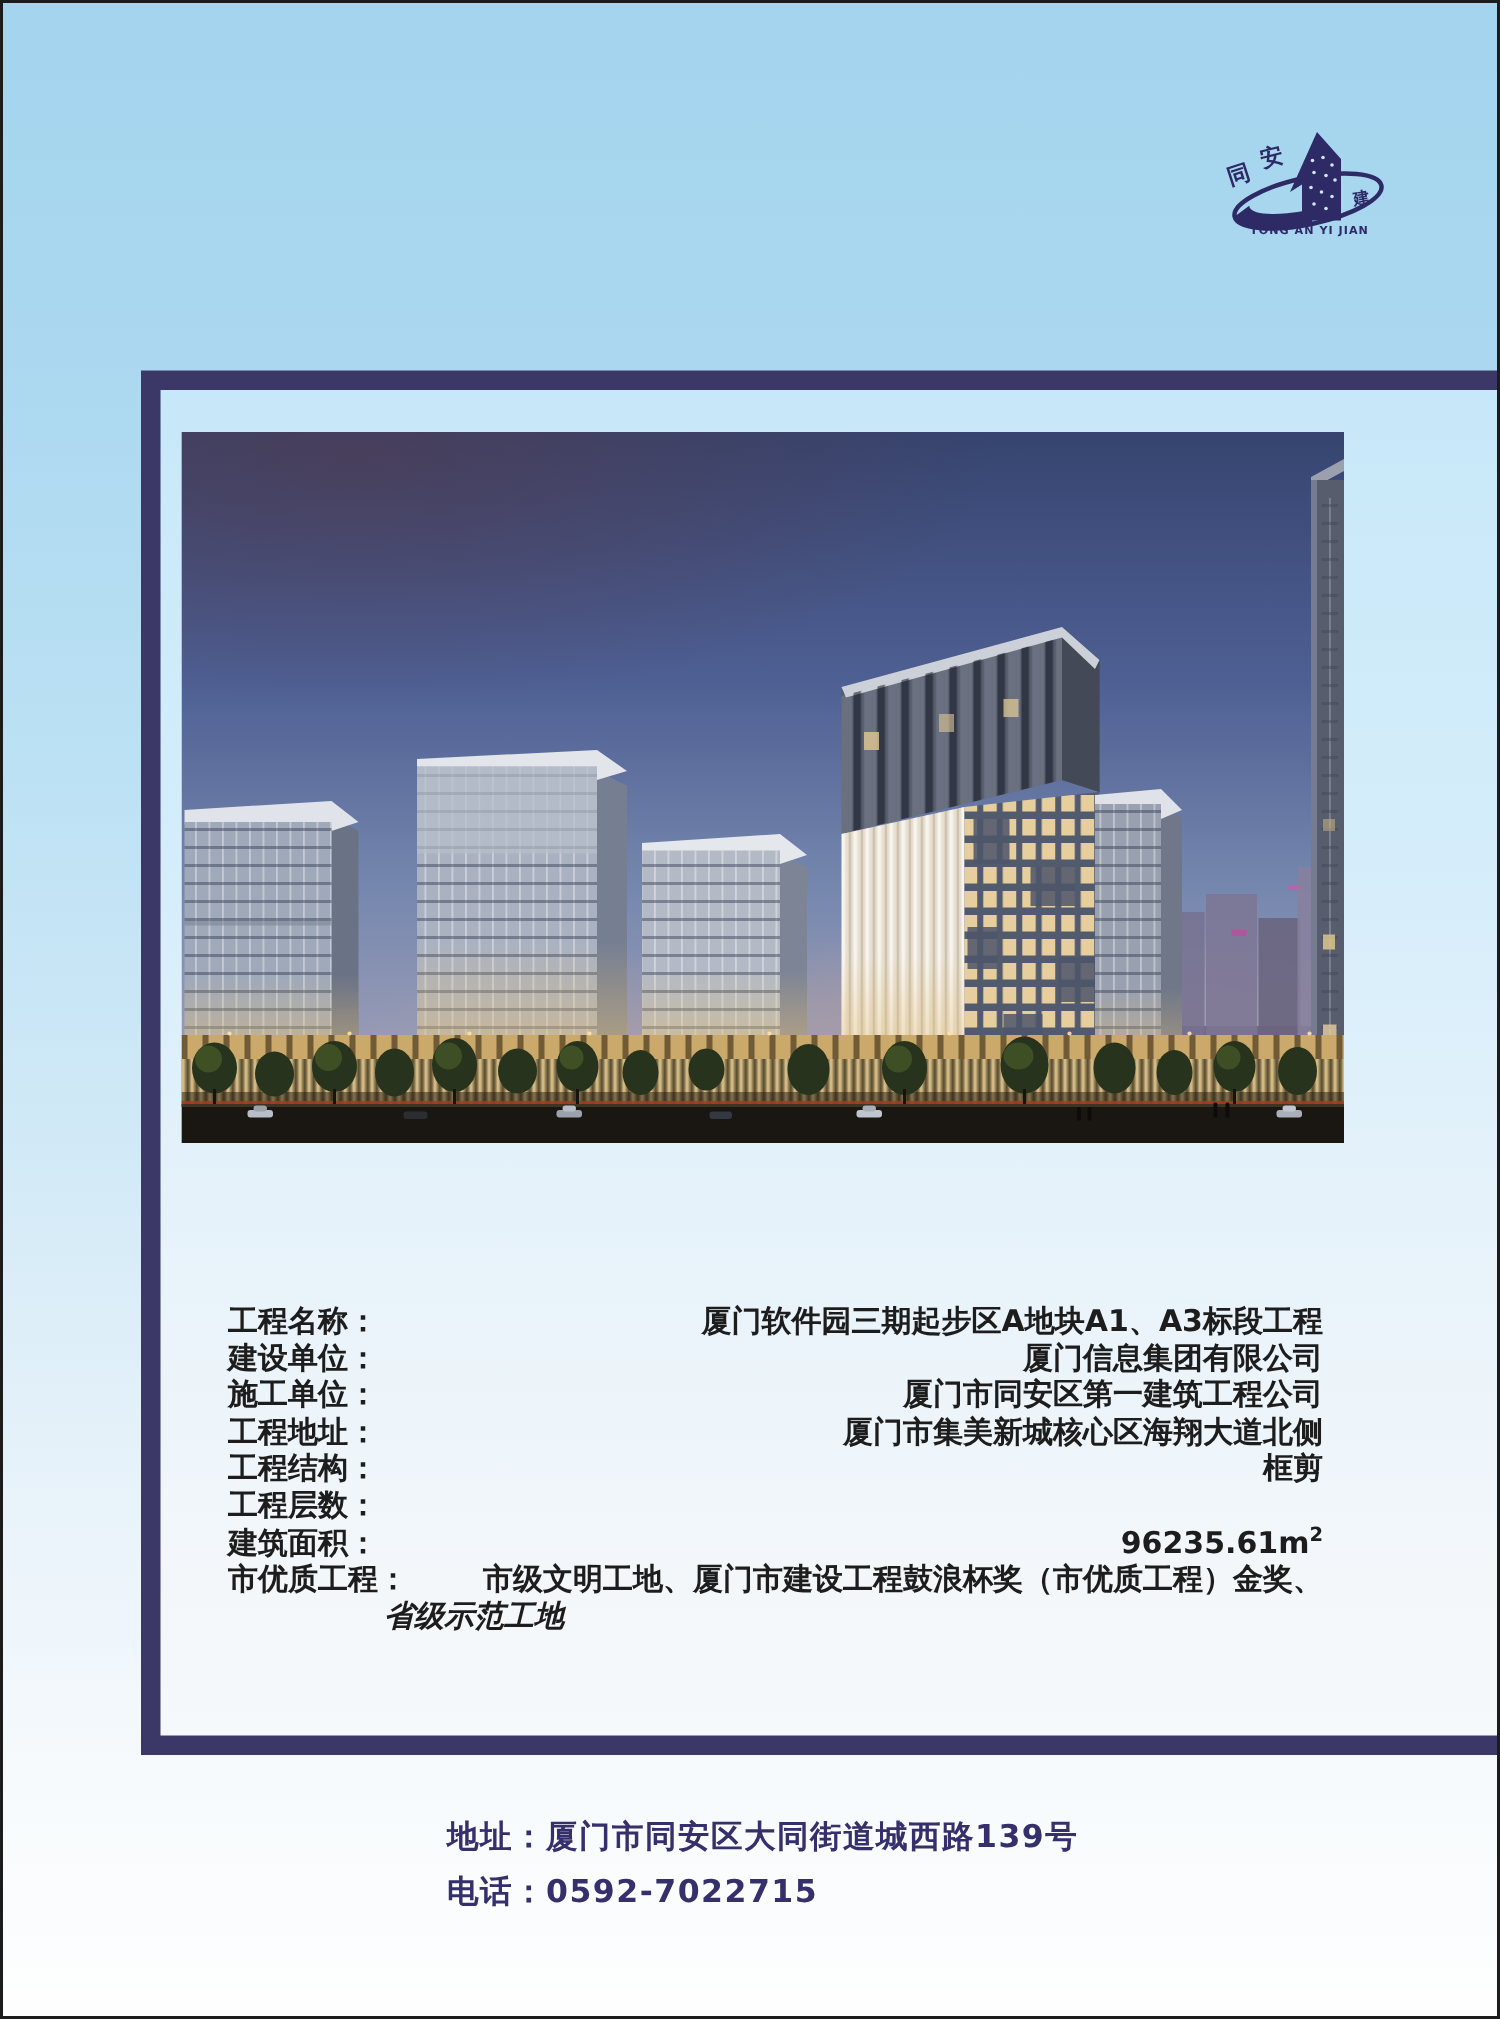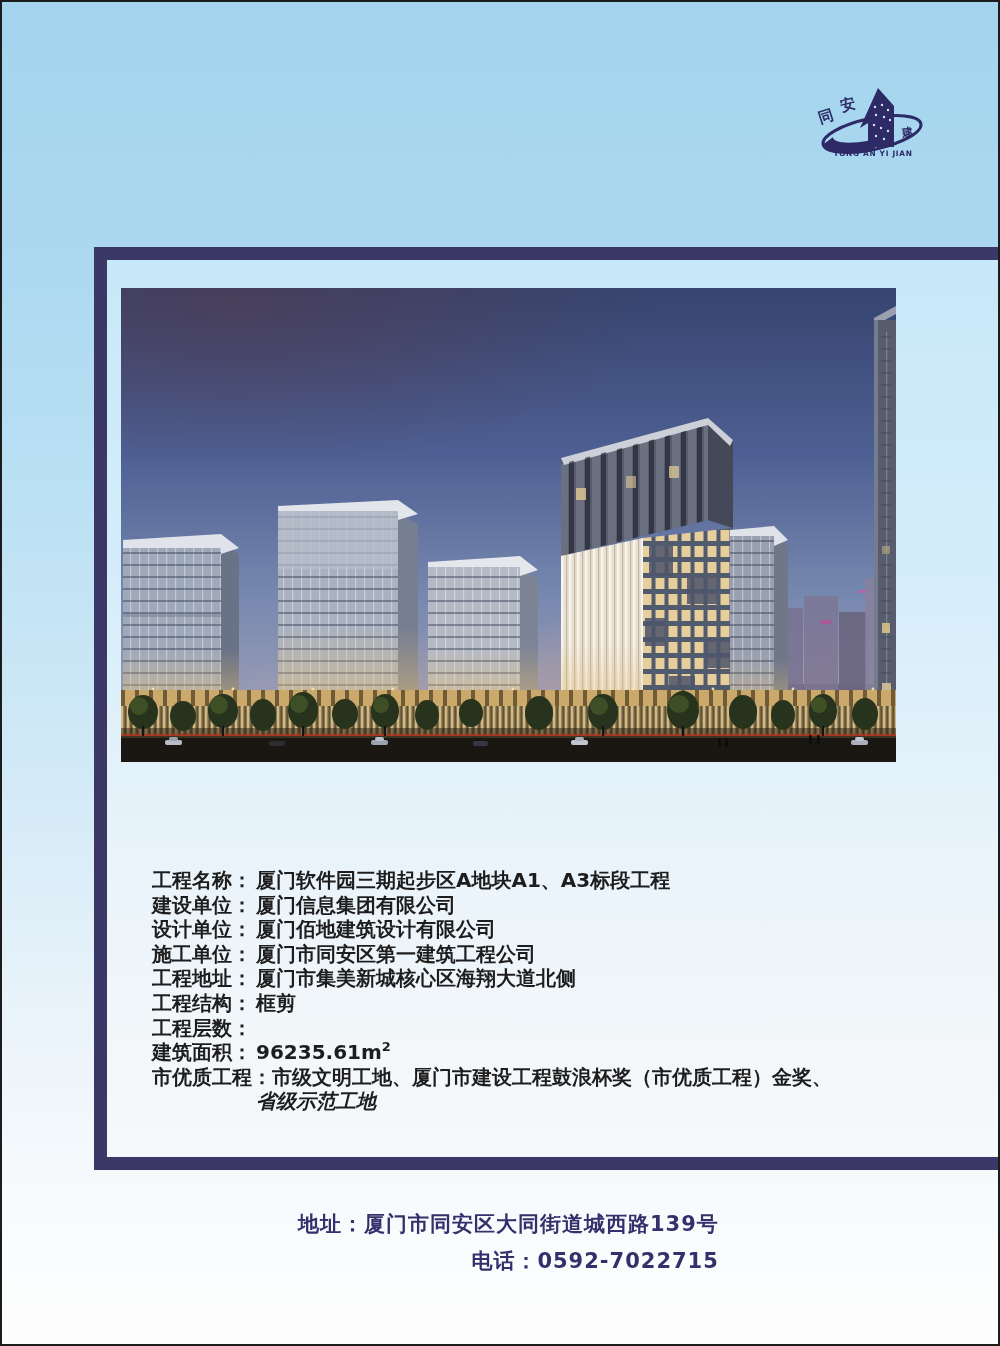--- a/index.html
+++ b/index.html
@@ -15,25 +15,25 @@
   .frame{
     position:absolute;left:92px;top:245px;width:989px;height:923px;
     box-sizing:border-box;border:13px solid #3b3868;
     background:linear-gradient(180deg,#c7e8f9 0%,#d5edfa 35%,#e8f3fa 65%,#f3f7fa 88%,#f6f9fb 100%);
   }
   .photo{position:absolute;left:14px;top:28px;width:775px;height:474px;display:block;}
   
   .info{position:absolute;left:45px;top:608px;width:730px;color:#1e1d1d;font-weight:bold;font-size:20px;line-height:24.6px;}
   .info-row{display:flex;align-items:flex-start;}
   .info-label{flex:0 0 104px;white-space:nowrap;}
-  .info-value{flex:1;}
+  .info-value{flex:1;text-align:right;}
   .info sup{font-size:13px;line-height:0;}
   .wrap2{padding-left:104px;font-style:italic;}
   
-  .contact{position:absolute;left:296px;top:1204px;color:#35306b;font-weight:bold;font-size:21px;line-height:37px;letter-spacing:1px;text-align:right;}
+  .contact{position:absolute;left:296px;top:1204px;color:#35306b;font-weight:bold;font-size:21px;line-height:37px;letter-spacing:1px;}
 </style>
 </head>
 <body>
 
 <div class="page">
 
   <svg class="logo" viewBox="0 0 128 96">
     <g fill="#2d2a66">
 
       <g transform="rotate(-12 64 58)">
@@ -286,24 +286,20 @@
     <div class="info">
       <div class="info-row">
         <span class="info-label">工程名称：</span>
         <span class="info-value">厦门软件园三期起步区A地块A1、A3标段工程</span>
       </div>
       <div class="info-row">
         <span class="info-label">建设单位：</span>
         <span class="info-value">厦门信息集团有限公司</span>
       </div>
       <div class="info-row">
-        <span class="info-label">设计单位：</span>
-        <span class="info-value">厦门佰地建筑设计有限公司</span>
-      </div>
-      <div class="info-row">
         <span class="info-label">施工单位：</span>
         <span class="info-value">厦门市同安区第一建筑工程公司</span>
       </div>
       <div class="info-row">
         <span class="info-label">工程地址：</span>
         <span class="info-value">厦门市集美新城核心区海翔大道北侧</span>
       </div>
       <div class="info-row">
         <span class="info-label">工程结构：</span>
         <span class="info-value">框剪</span>

